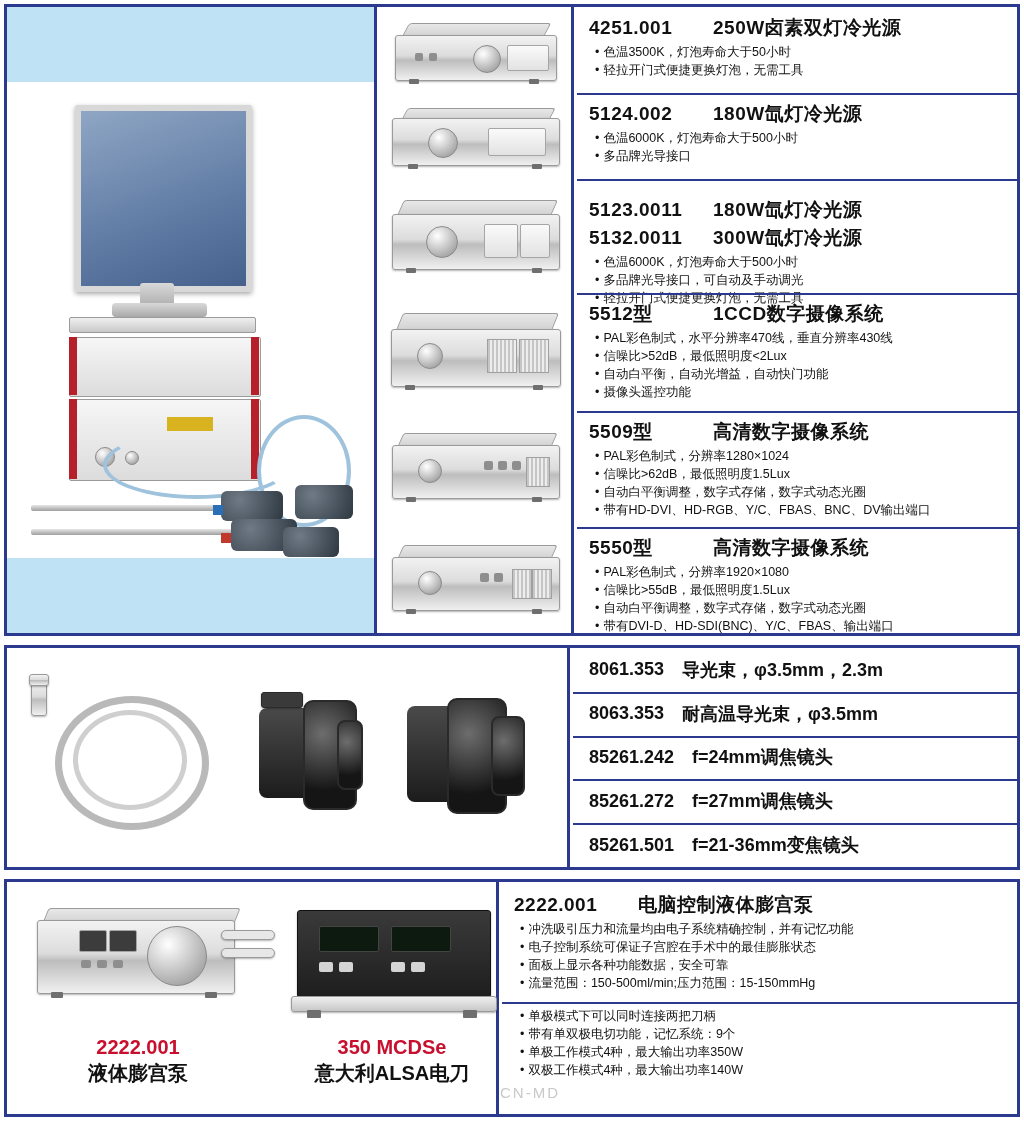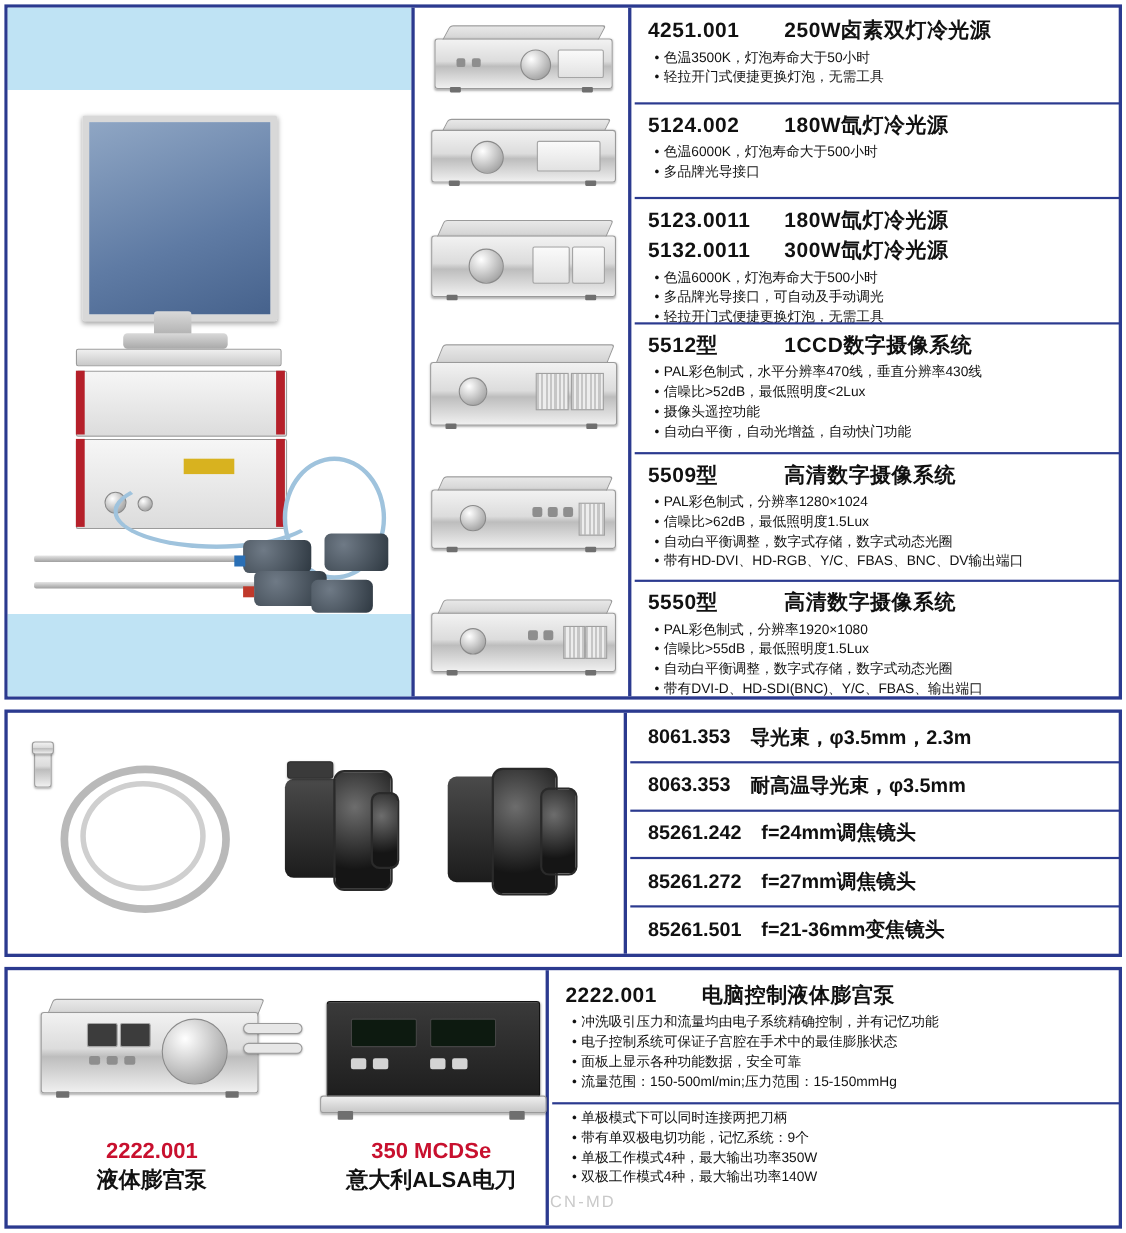--- a/index.html
+++ b/index.html
@@ -232,41 +232,41 @@
 
       <div class="spec-block" style="top:88px;height:84px;">
         <div class="spec-title">
           <span class="code">5124.002</span><span class="name">180W氙灯冷光源</span>
         </div>
         <div class="spec-li">色温6000K，灯泡寿命大于500小时</div>
         <div class="spec-li">多品牌光导接口</div>
       </div>
       <div class="row-sep" style="top:172px;"></div>
 
-      <div class="spec-block" style="top:174px;height:104px;">
+      <div class="spec-block" style="top:184px;height:104px;">
         <div class="spec-title">
           <span class="code">5123.0011</span><span class="name">180W氙灯冷光源</span>
         </div>
         <div class="spec-title" style="margin-top:-1px;">
           <span class="code">5132.0011</span><span class="name">300W氙灯冷光源</span>
         </div>
         <div class="spec-li">色温6000K，灯泡寿命大于500小时</div>
         <div class="spec-li">多品牌光导接口，可自动及手动调光</div>
         <div class="spec-li">轻拉开门式便捷更换灯泡，无需工具</div>
       </div>
       <div class="row-sep" style="top:286px;"></div>
 
       <div class="spec-block" style="top:288px;height:116px;">
         <div class="spec-title">
           <span class="code">5512型</span><span class="name">1CCD数字摄像系统</span>
         </div>
         <div class="spec-li">PAL彩色制式，水平分辨率470线，垂直分辨率430线</div>
         <div class="spec-li">信噪比&gt;52dB，最低照明度&lt;2Lux</div>
+        <div class="spec-li">自动白平衡，自动光增益，自动快门功能</div>
         <div class="spec-li">摄像头遥控功能</div>
-        <div class="spec-li">自动白平衡，自动光增益，自动快门功能</div>
       </div>
       <div class="row-sep" style="top:404px;"></div>
 
       <div class="spec-block" style="top:406px;height:140px;">
         <div class="spec-title">
           <span class="code">5509型</span><span class="name">高清数字摄像系统</span>
         </div>
         <div class="spec-li">PAL彩色制式，分辨率1280×1024</div>
         <div class="spec-li">信噪比&gt;62dB，最低照明度1.5Lux</div>
         <div class="spec-li">自动白平衡调整，数字式存储，数字式动态光圈</div>

